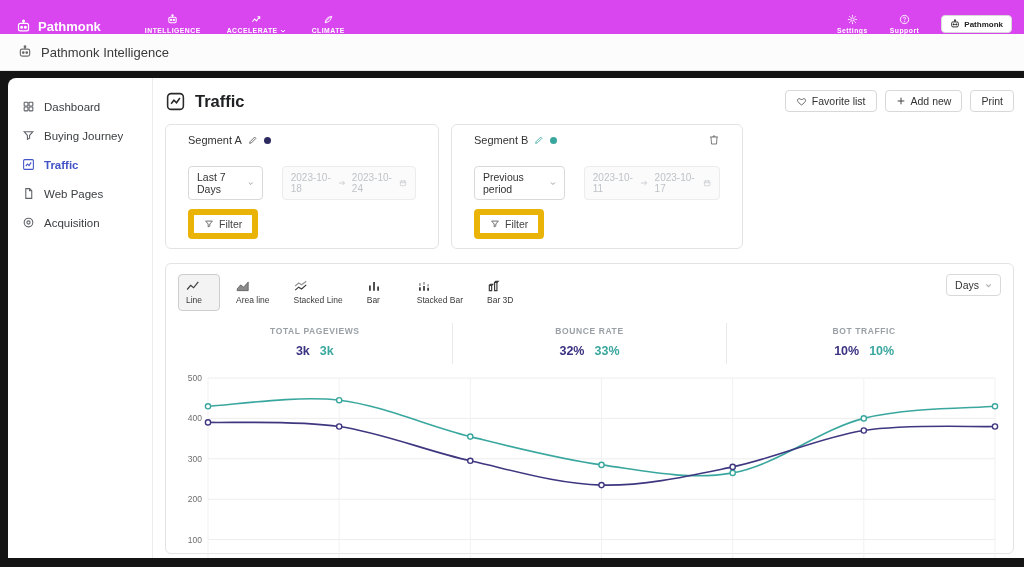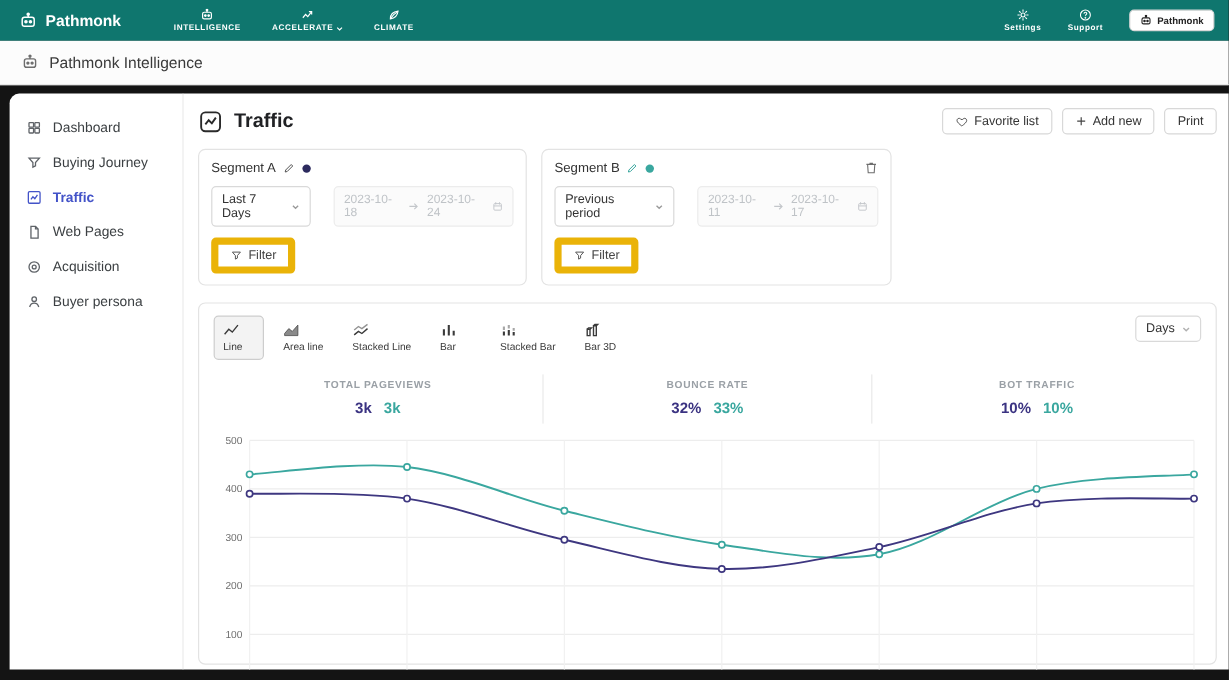--- a/index.html
+++ b/index.html
@@ -1,21 +1,21 @@
 <!DOCTYPE html>
 <html><head>
 <meta charset="utf-8">
 <style>
   *{margin:0;padding:0;box-sizing:border-box}
   html,body{width:1024px;height:567px;overflow:hidden;background:#141414;
     font-family:"Liberation Sans",sans-serif;-webkit-font-smoothing:antialiased;position:relative}
   svg{display:block}
 
   
-  .topbar{height:34px;background:#0f766e;display:flex;align-items:center;padding:0 12px 0 16px;color:#fff}
+  .topbar{height:34px;background:#d946ef;display:flex;align-items:flex-end;padding:0 12px 0 16px;color:#fff}
   .brand{display:flex;align-items:center;gap:7px;font-size:13px;font-weight:600;cursor:pointer}
   .topnav{display:flex;gap:26px;margin-left:44px}
   .topnav-item{display:flex;flex-direction:column;align-items:center;gap:2px;cursor:pointer}
   .topnav-item .lbl{font-size:6.8px;font-weight:700;letter-spacing:.5px;color:#fff;display:flex;align-items:center;gap:2px}
   .topbar-right{margin-left:auto;display:flex;align-items:center;gap:22px}
   .account-chip{background:#fff;border:1px solid #d8d8d8;border-radius:4px;padding:3px 8px;display:flex;align-items:center;gap:4px;color:#222;font-size:8px;font-weight:700;cursor:pointer}
 
   
   .subheader{height:37px;background:#fcfcfc;border-bottom:1px solid #e7e7e7;display:flex;align-items:center;gap:9px;padding:0 18px;font-size:13px;color:#3a3a3a}
 
@@ -31,26 +31,26 @@
 
   
   .main-header{display:flex;align-items:center;margin:2px 0 12px}
   .title-wrap{display:flex;align-items:center;gap:9px}
   .page-title{font-size:16.5px;font-weight:600;color:#202124}
   .header-actions{margin-left:auto;display:flex;gap:8px}
   .btn{display:flex;align-items:center;gap:5px;background:#fff;border:1px solid #d8d8d8;border-radius:4px;padding:4px 10px;font-size:10.5px;color:#333;cursor:pointer;font-family:inherit}
 
   
   .segments-row{display:flex;gap:12px;margin-bottom:14px}
-  .segment-card{border:1px solid #e3e3e3;border-radius:6px;padding:9px 10px}
+  .segment-card{border:1px solid #e3e3e3;border-radius:6px;padding:9px 22px}
   .seg-a{width:274px}.seg-b{width:292px}
   .seg-head{display:flex;align-items:center;gap:6px;font-size:11px;color:#333;font-weight:500}
   .seg-dot{width:7px;height:7px;border-radius:50%}
   .seg-trash{margin-left:auto;cursor:pointer}
-  .seg-controls{display:flex;gap:19px;margin-top:9px}
+  .seg-controls{display:flex;gap:19px;margin-top:20px}
   .select{display:flex;align-items:center;gap:6px;border:1px solid #d9d9d9;border-radius:4px;padding:4px 8px;font-size:10.5px;color:#333;cursor:pointer;background:#fff}
   .daterange{display:flex;align-items:center;gap:6px;border:1px solid #ececec;background:#fbfbfb;border-radius:4px;padding:4px 8px;font-size:10px;color:#bfc3c7}
   .seg-filter{margin-top:9px}
   .filter-btn{display:inline-flex;align-items:center;gap:5px;border:6px solid #eab308;border-radius:4px;background:#fff;padding:3px 10px;font-size:10.5px;color:#444;cursor:pointer;font-family:inherit}
 
   
   .chart-panel{flex:1;border:1px solid #e3e3e3;border-radius:6px;padding:10px 12px 6px;display:flex;flex-direction:column;min-height:0}
   .chart-toolbar{display:flex;align-items:flex-start}
   .type-buttons{display:flex;gap:8px}
   .type-btn{display:flex;flex-direction:column;align-items:flex-start;gap:3px;padding:5px 7px;border:1px solid transparent;border-radius:4px;font-size:8.5px;color:#3a3a3a;cursor:pointer;min-width:42px;background:transparent;font-family:inherit}
@@ -196,27 +196,20 @@
           <path d="M14 3v4h4"></path>
         </svg>
       <span>Web Pages</span>
     </div>
     <div class="side-item">
       <svg width="13" height="13" viewBox="0 0 24 24" fill="none" stroke-width="2">
           <circle cx="12" cy="12" r="8"></circle>
           <circle cx="12" cy="12" r="3"></circle>
         </svg>
       <span>Acquisition</span>
-    </div>
-    <div class="side-item">
-      <svg width="13" height="13" viewBox="0 0 24 24" fill="none" stroke-width="2">
-          <circle cx="12" cy="8" r="3.5"></circle>
-          <path d="M5 20c1-4 4-6 7-6s6 2 7 6"></path>
-        </svg>
-      <span>Buyer persona</span>
     </div>
   </aside>
 
   <main class="main">
 
     <div class="main-header">
       <div class="title-wrap">
         <svg width="21" height="21" viewBox="0 0 24 24" fill="none" stroke="#2a2a2a" stroke-width="1.8">
             <rect x="3" y="3" width="18" height="18" rx="4"></rect>
             <path d="M7 14.5l3.2-4 3 3 3.8-5.5"></path>

